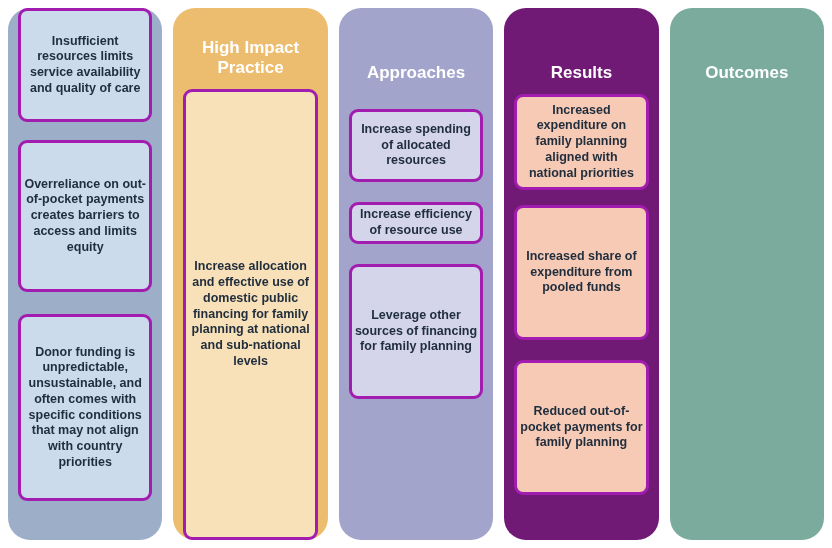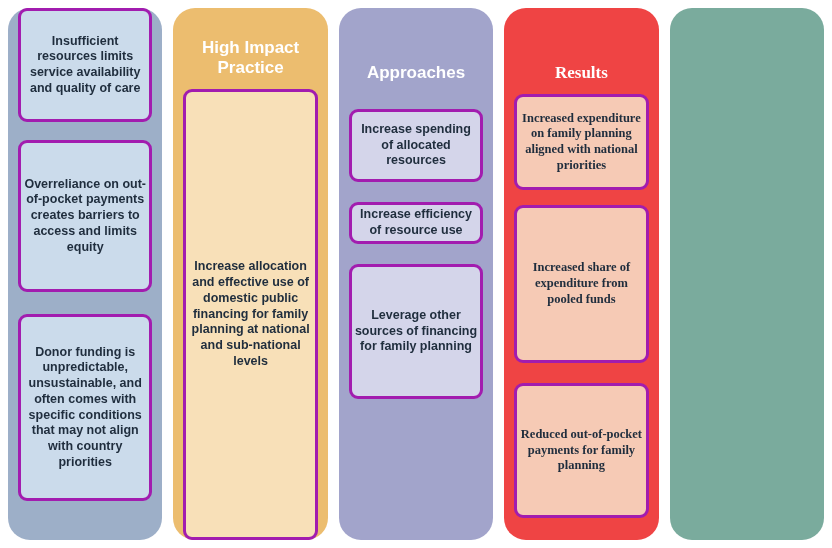--- a/index.html
+++ b/index.html
@@ -55,21 +55,21 @@
   
   .c1 .b0 { height: 114px; }
   .c1 .b1 { height: 152px; margin-top: 18px; }
   .c1 .b2 { height: 187px; margin-top: 22px; }
   .c2 .b0 { height: 482px; }
   .c3 .b0 { height: 134px; }
   .c3 .b1 { height: 73px;  margin-top: 15px; }
   .c3 .b2 { height: 42px;  margin-top: 20px; }
   .c3 .b3 { height: 135px; margin-top: 20px; }
   .c4 .b0 { height: 96px; }
-  .c4 .b1 { height: 158px; margin-top: 15px; }
+  .c4 .b1 { height: 135px; margin-top: 15px; }
   .c4 .b2 { height: 135px; margin-top: 20px; }
   .c5 .b0 { height: 439px; }
 </style>
 </head>
 <body>
 
 <div class="figure">
 
   <div class="column c1" style="background-color: rgb(157, 175, 200);">
     <div class="box b0" style="background-color: rgb(203, 219, 235);">Insufficient resources limits service availability and quality of care</div>
@@ -82,23 +82,24 @@
     <div class="box b0" style="background-color: rgb(248, 224, 184);">Increase allocation and effective use of domestic public financing for family planning at national and sub-national levels</div>
   </div>
 
   <div class="column c3" style="background-color: rgb(162, 164, 203);">
     <div class="col-header">Approaches</div>
     <div class="box b1" style="background-color: rgb(212, 213, 234);">Increase spending of allocated resources</div>
     <div class="box b2" style="background-color: rgb(212, 213, 234);">Increase efficiency of resource use</div>
     <div class="box b3" style="background-color: rgb(212, 213, 234);">Leverage other sources of financing for family planning</div>
   </div>
 
-  <div class="column c4" style="background-color: #ef4444; font-family: Liberation Serif, serif;">
+  <div class="column c4" style="background-color: #701a75;">
     <div class="col-header">Results</div>
     <div class="box b0" style="background-color: rgb(246, 202, 181);">Increased expenditure on family planning aligned with national priorities</div>
     <div class="box b1" style="background-color: rgb(246, 202, 181);">Increased share of expenditure from pooled funds</div>
     <div class="box b2" style="background-color: rgb(246, 202, 181);">Reduced out-of-pocket payments for family planning</div>
   </div>
 
   <div class="column c5" style="background-color: rgb(122, 171, 157);">
+    <div class="col-header">Outcomes</div>
   </div>
 
 </div>
 
 </body></html>

